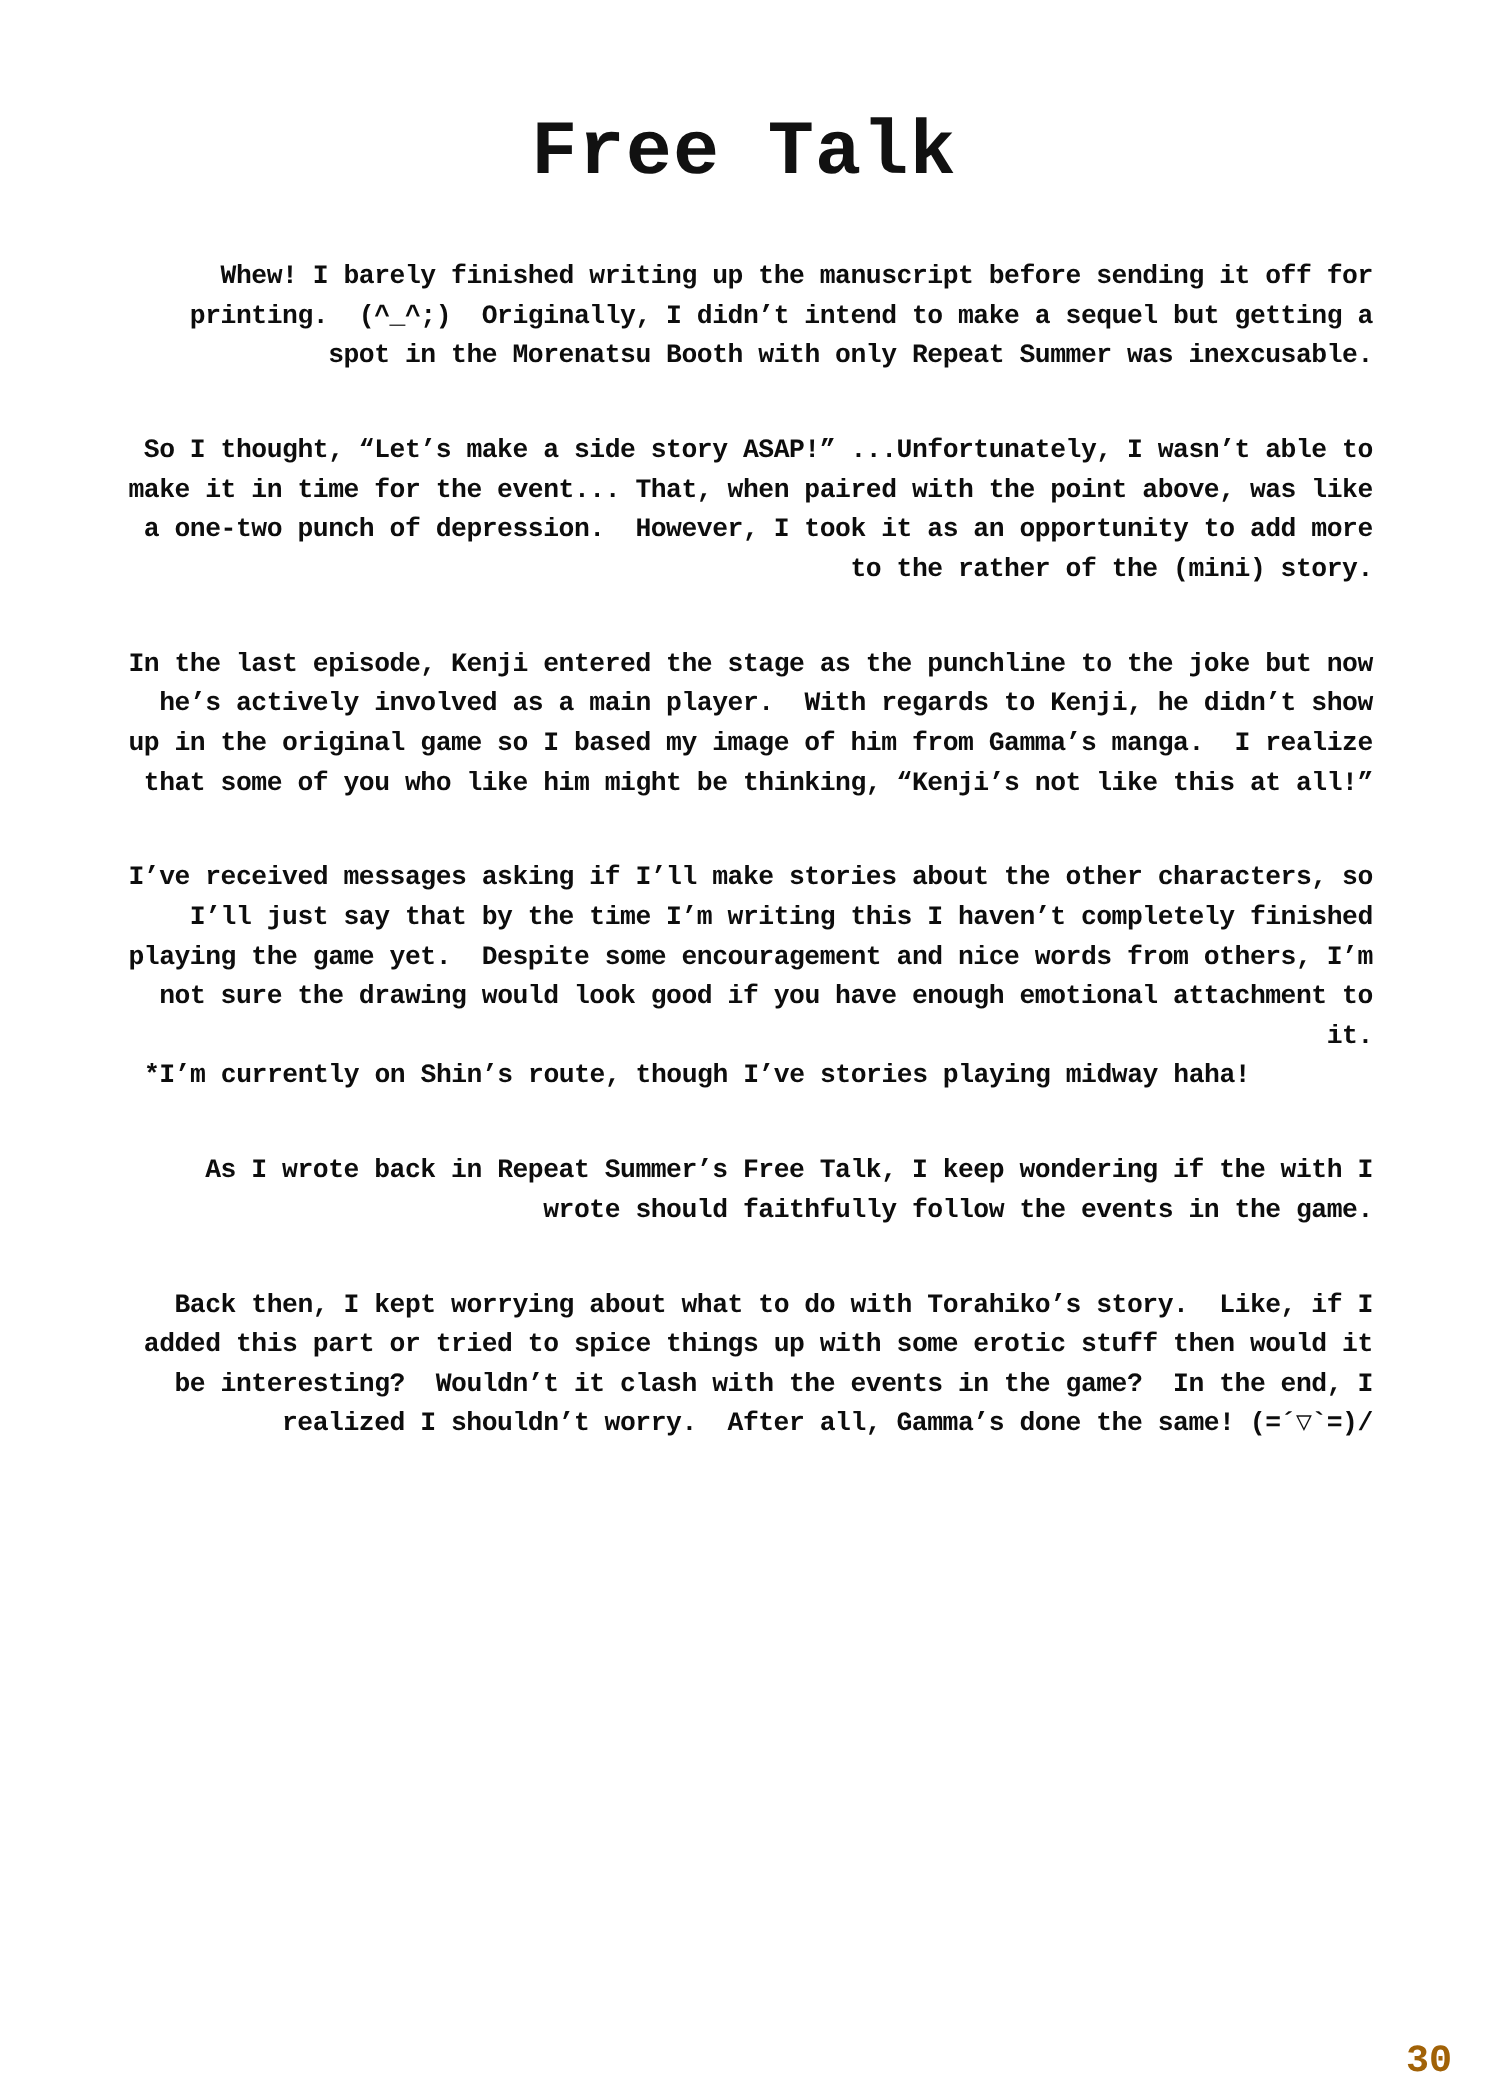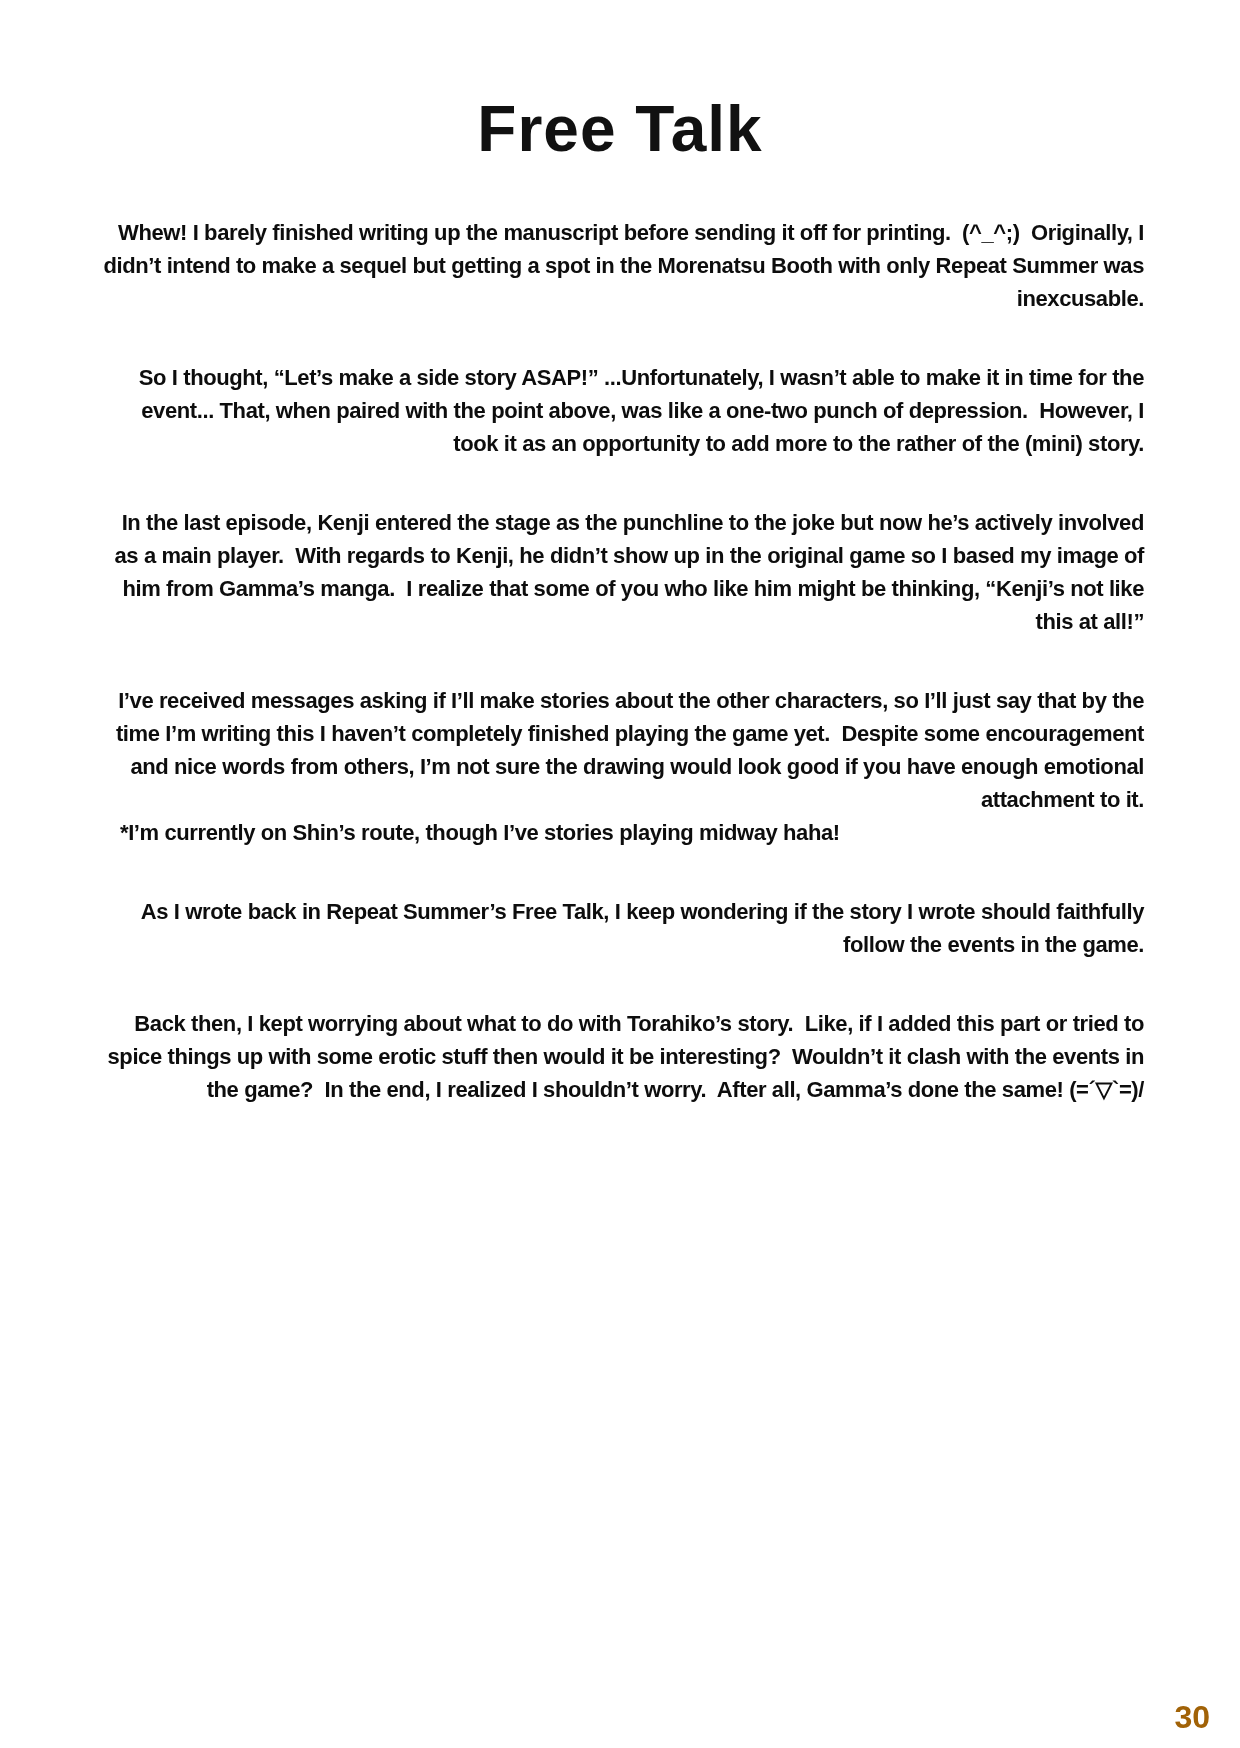--- a/index.html
+++ b/index.html
@@ -6,21 +6,21 @@
     margin: 0;
     padding: 0;
     background: #ffffff;
   }
   .page {
     position: relative;
     width: 1240px;
     height: 1748px;
     background: #ffffff;
     color: #0d0d0d;
-    font-family: Liberation Sans, sans-serif;
+    font-family: Liberation Mono, monospace;
     overflow: hidden;
   }
   .title {
     margin: 0;
     padding-top: 92px;
     text-align: center;
     font-size: 64px;
     font-weight: bold;
     letter-spacing: 1px;
     color: #111111;
@@ -66,21 +66,21 @@
         <div class="para-text">So I thought, “Let’s make a side story ASAP!” ...Unfortunately, I wasn’t able to make it in time for the event... That, when paired with the point above, was like a one-two punch of depression.  However, I took it as an opportunity to add more to the rather of the (mini) story.</div>
       </div>
       <div class="para">
         <div class="para-text">In the last episode, Kenji entered the stage as the punchline to the joke but now he’s actively involved as a main player.  With regards to Kenji, he didn’t show up in the original game so I based my image of him from Gamma’s manga.  I realize that some of you who like him might be thinking, “Kenji’s not like this at all!”</div>
       </div>
       <div class="para">
         <div class="para-text">I’ve received messages asking if I’ll make stories about the other characters, so I’ll just say that by the time I’m writing this I haven’t completely finished playing the game yet.  Despite some encouragement and nice words from others, I’m not sure the drawing would look good if you have enough emotional attachment to it.</div>
         <div class="para-note">*I’m currently on Shin’s route, though I’ve stories playing midway haha!</div>
       </div>
       <div class="para">
-        <div class="para-text">As I wrote back in Repeat Summer’s Free Talk, I keep wondering if the story I wrote should faithfully follow the events in the game.</div>
+        <div class="para-text">As I wrote back in Repeat Summer’s Free Talk, I keep wondering if the with I wrote should faithfully follow the events in the game.</div>
       </div>
       <div class="para">
         <div class="para-text">Back then, I kept worrying about what to do with Torahiko’s story.  Like, if I added this part or tried to spice things up with some erotic stuff then would it be interesting?  Wouldn’t it clash with the events in the game?  In the end, I realized I shouldn’t worry.  After all, Gamma’s done the same! (=´▽`=)/</div>
       </div>
     </div>
 
   <div class="page-number">30</div>
 </div>
 
 </body></html>

